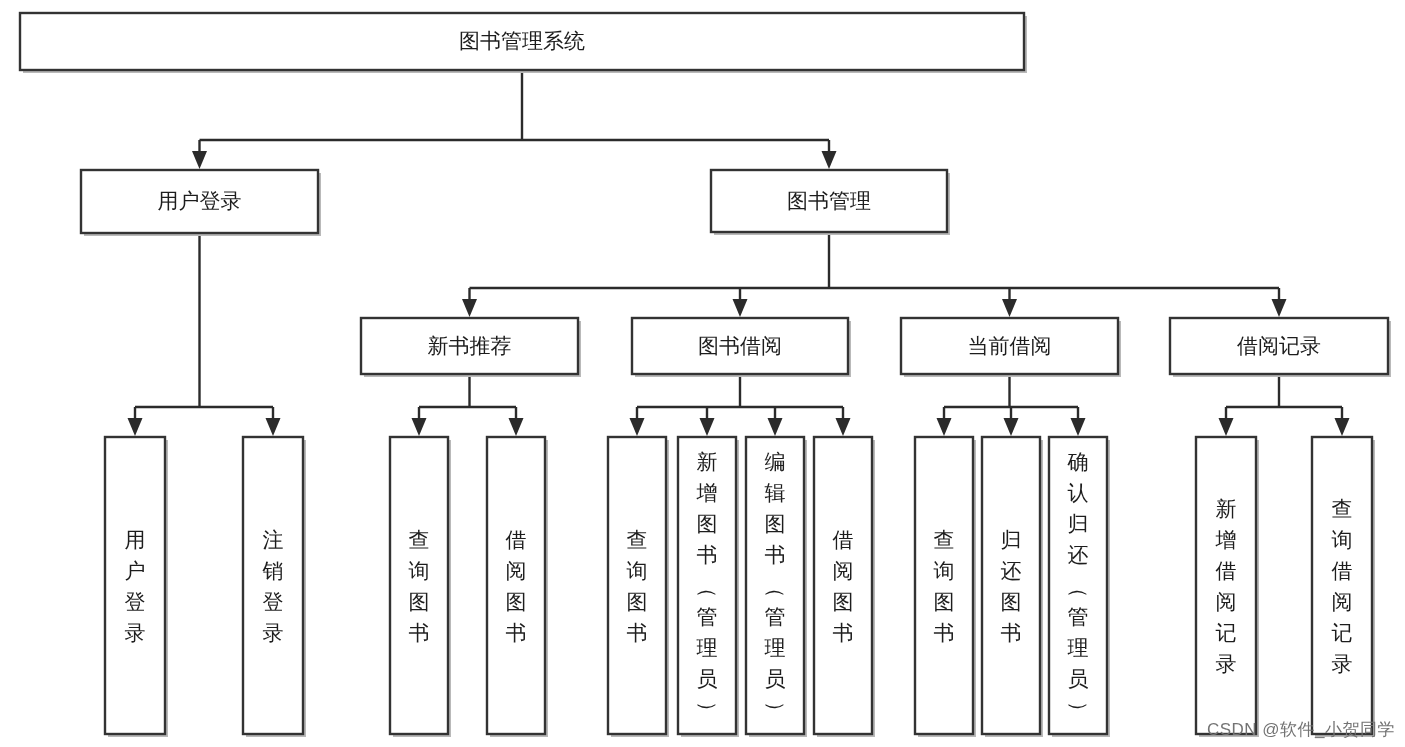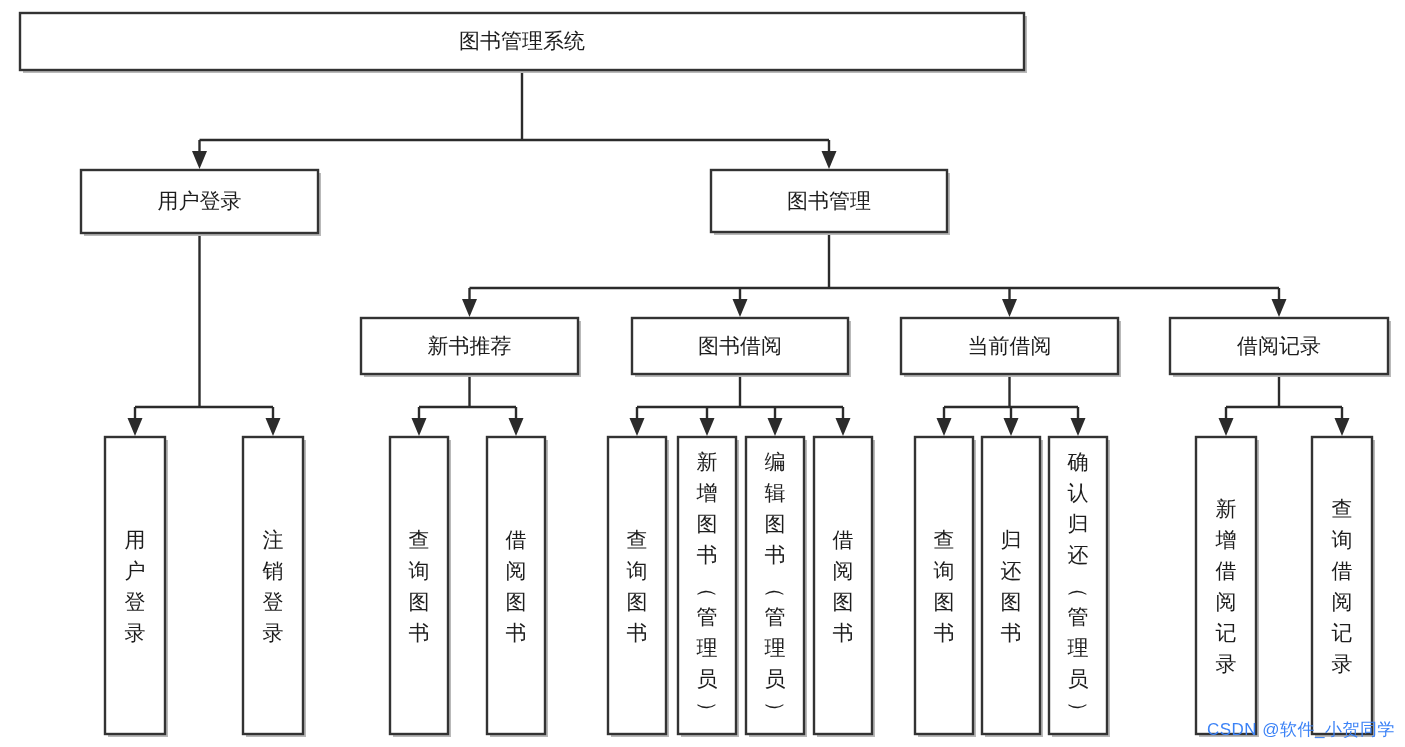--- a/index.html
+++ b/index.html
@@ -53,21 +53,21 @@
     font-family: "Liberation Sans", "DejaVu Sans", sans-serif;
     font-size: 21px;
     fill: #1d1d1d;
   }
   .watermark-text {
     position: absolute;
     right: 10px;
     bottom: 6px;
     font-family: "Liberation Sans", "DejaVu Sans", sans-serif;
     font-size: 17px;
-    color: #3b82f6;
+    color: #737373;
     white-space: nowrap;
     letter-spacing: 0.5px;
   }
 </style>
 </head>
 <body>
 
 <div id="diagram-root">
 
   <svg class="diagram-svg" viewBox="0 0 1405 747">

